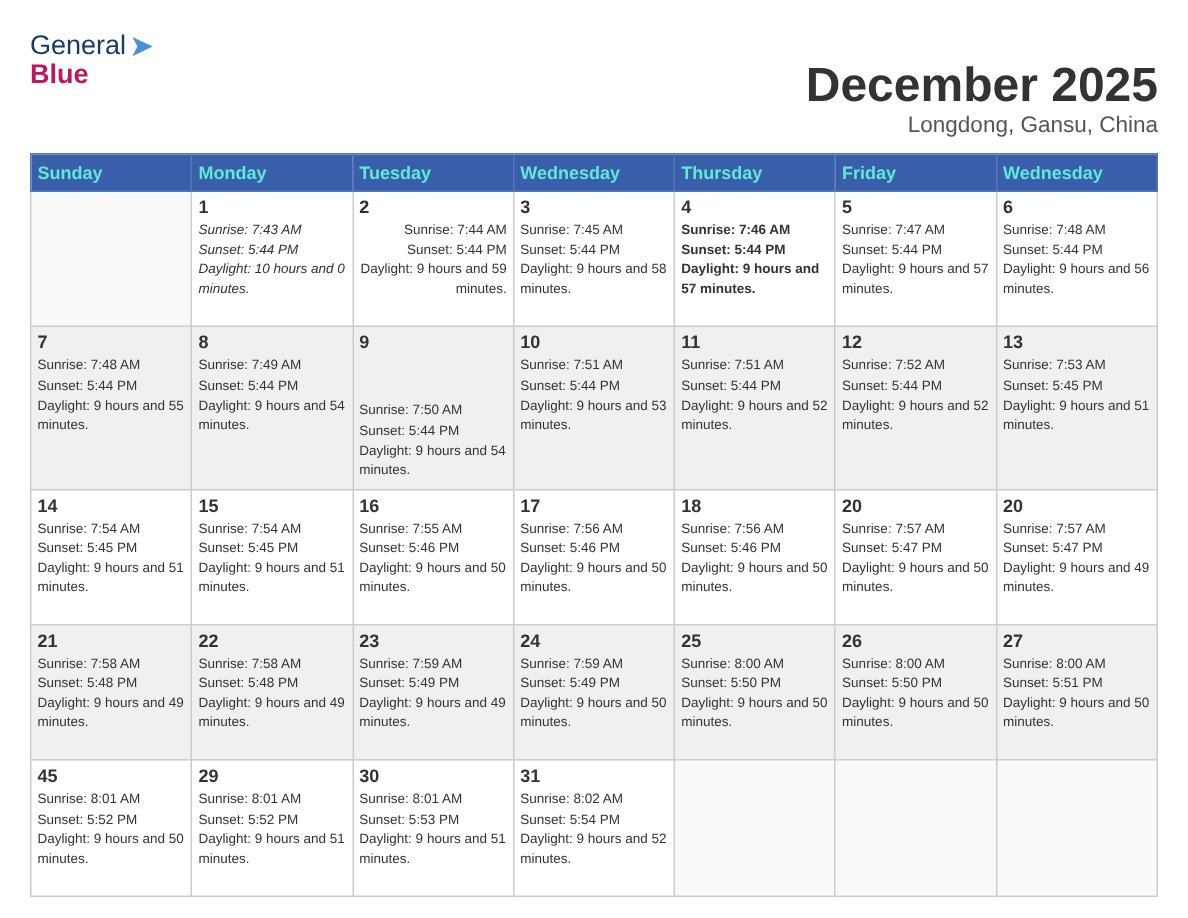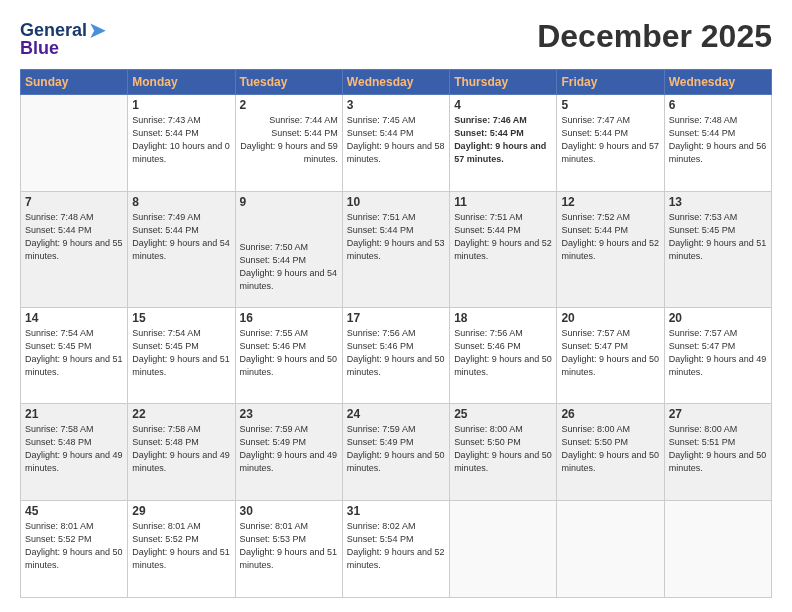--- a/index.html
+++ b/index.html
@@ -23,52 +23,53 @@
       align-items: flex-start;
       margin-bottom: 10px;
     }
     .logo {
       display: flex;
       flex-direction: column;
       align-items: flex-start;
     }
     .logo-text {
       font-size: 18px;
-      font-weight: bold;
+      font-weight: normal;
       color: #1a3a6b;
       display: flex;
       align-items: center;
       gap: 2px;
     }
     .logo-bird {
       color: #4a90d9;
       font-size: 20px;
     }
     .title-block {
       text-align: right;
     }
     .month-title {
       font-size: 32px;
       font-weight: bold;
       color: #333;
+      margin-top: 20px;
     }
     .location {
       font-size: 15px;
       color: #555;
     }
     .calendar {
       flex: 1;
       border: 1px solid #ccc;
       border-collapse: collapse;
       width: 100%;
       table-layout: fixed;
     }
     .calendar th {
       background: #3a5faa;
-      color: #fdba74;
+      color: #5eead4;
       font-size: 12px;
       font-weight: bold;
       padding: 5px 4px;
       text-align: left;
       border: 1px solid #5577bb;
     }
     .calendar td {
       border: 1px solid #ccc;
       vertical-align: top;
       padding: 3px 4px;
@@ -97,45 +98,46 @@
 </head>
 <body>
 
 <div class="page">
   <div class="header">
     <div class="logo">
       <div class="logo-text">
         <span>General</span>
           <span class="logo-bird">➤</span>
       </div>
-      <div style="color:#4c1d95;font-size:18px;font-weight:bold;margin-top:-4px;">Blue</div>
+      <div style="color:#be185d;font-size:18px;font-weight:bold;margin-top:-4px;">Blue</div>
     </div>
     <div class="title-block">
       <div class="month-title">December 2025</div>
+      <div class="location">Longdong, Gansu, China</div>
     </div>
   </div>
 
   <table class="calendar">
     <thead>
       <tr>
         <th>Sunday</th>
         <th>Monday</th>
         <th>Tuesday</th>
         <th>Wednesday</th>
         <th>Thursday</th>
         <th>Friday</th>
         <th>Wednesday</th>
       </tr>
     </thead>
     <tbody id="calendar-body">
     <tr>
           <td class="empty"></td>
           <td>
             <span class="day-num">1</span>
-            <div class="day-info" style="white-space: pre-line;">Sunrise: 7:43 AM
+            <div class="day-info" style="white-space: pre-line; font-style: italic;">Sunrise: 7:43 AM
 Sunset: 5:44 PM
 Daylight: 10 hours and 0 minutes.</div>
           </td>
           <td>
             <span class="day-num">2</span>
             <div class="day-info" style="white-space: pre-line; text-align: right;">Sunrise: 7:44 AM
 Sunset: 5:44 PM
 Daylight: 9 hours and 59 minutes.</div>
           </td>
           <td>

